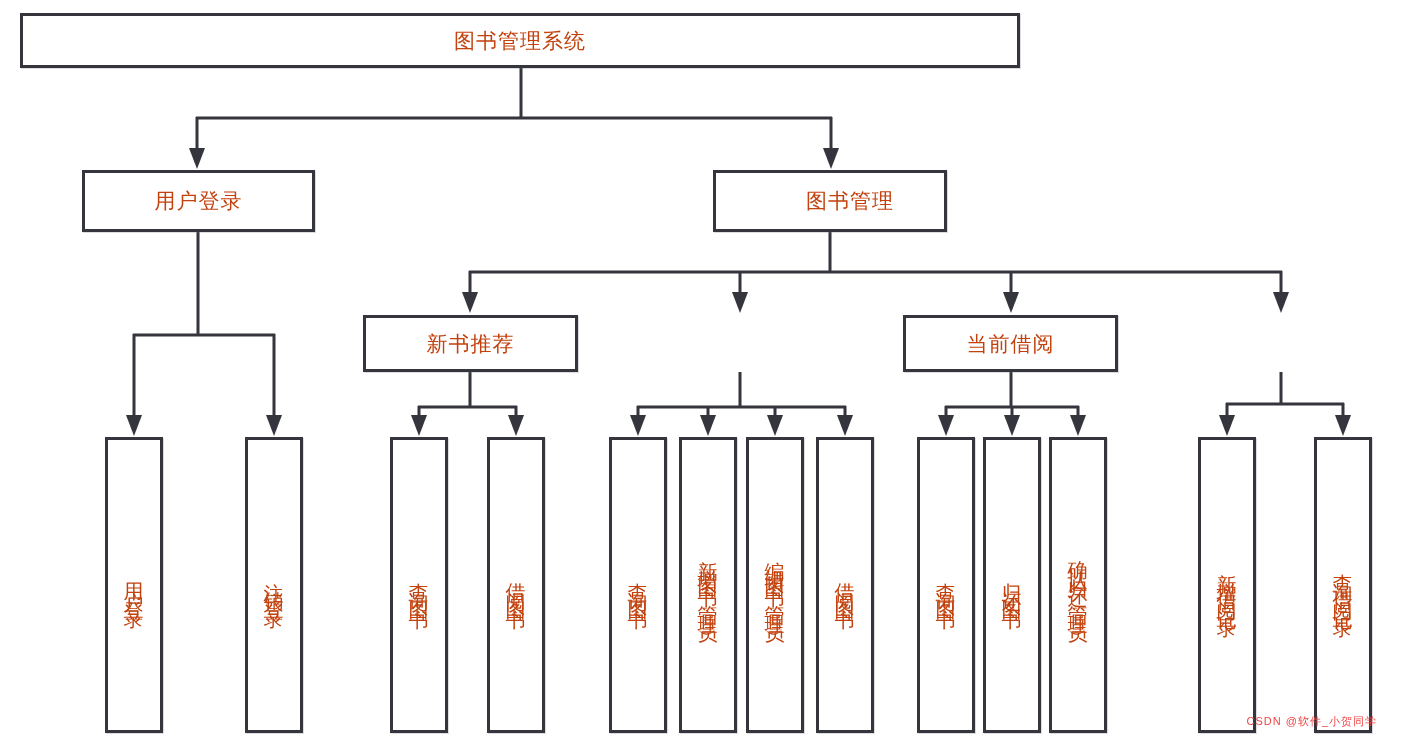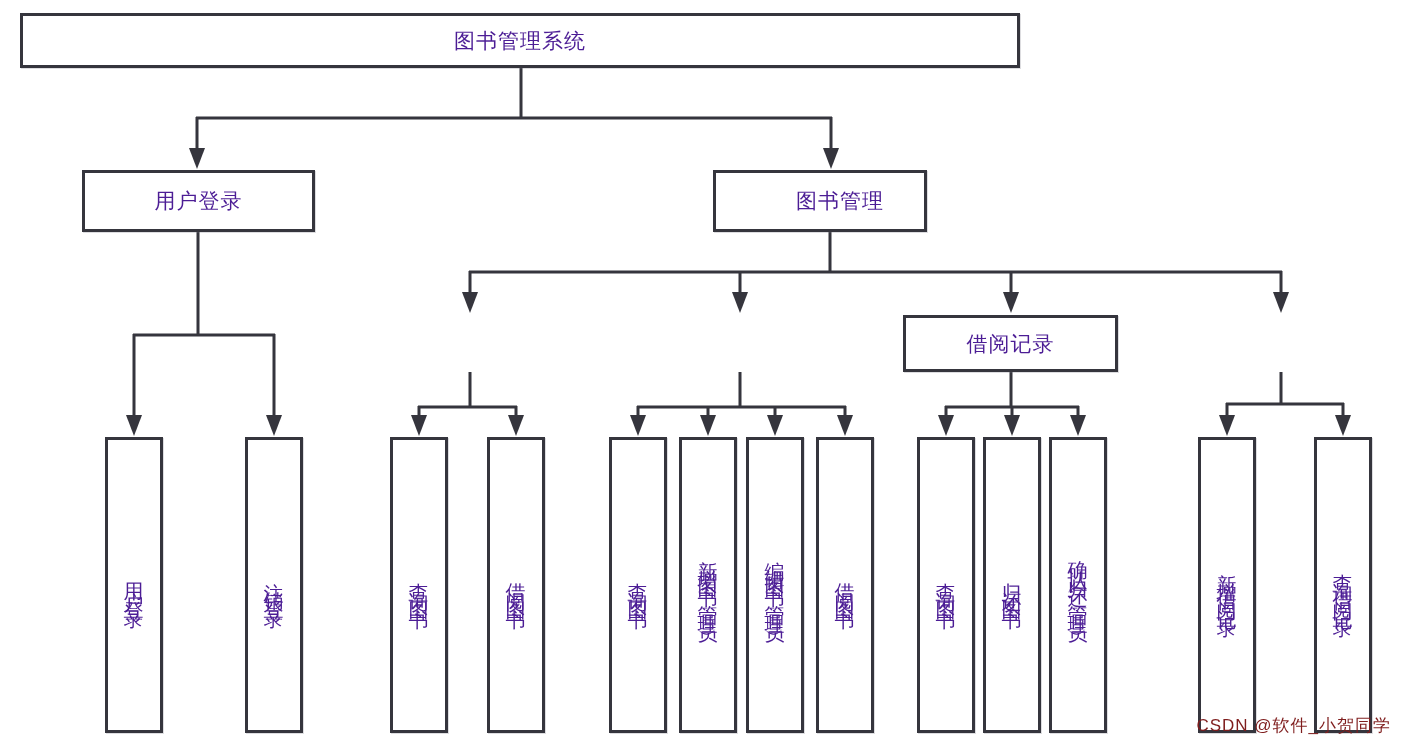--- a/index.html
+++ b/index.html
@@ -24,42 +24,42 @@
     pointer-events: none;
   }
   .node {
     position: absolute;
     box-sizing: border-box;
     border: 3px solid #35353d;
     background: #ffffff;
     display: flex;
     align-items: center;
     justify-content: center;
-    color: #4c1d95;
+    color: #c2410c;
     box-shadow: 1px 1px 0 rgba(120,120,130,0.25);
   }
   .node.h span {
     font-size: 21px;
     letter-spacing: 1px;
     white-space: nowrap;
   }
   .node.v span {
     writing-mode: vertical-lr;
     text-orientation: mixed;
     font-size: 20px;
     line-height: 1;
     letter-spacing: 9px;
     white-space: nowrap;
   }
   .watermark {
     position: absolute;
     top: 714px;
-    right: 14px;
-    font-size: 17px;
-    color: #7f1d1d;
+    right: 28px;
+    font-size: 11px;
+    color: #ef4444;
     letter-spacing: 1px;
     white-space: nowrap;
   }
 </style>
 </head>
 <body>
 
 <div class="canvas">
 
   <svg class="connectors" viewBox="0 0 1405 747" xmlns="http://www.w3.org/2000/svg">
@@ -102,26 +102,29 @@
     </g>
   </svg>
 
   <div class="node h" style="left:20px; top:13px; width:1000px; height:55px;">
     <span>图书管理系统</span>
   </div>
 
   <div class="node h" style="left:82px; top:170px; width:233px; height:62px;">
     <span>用户登录</span>
   </div>
-  <div class="node h" style="left:713px; top:170px; width:214px; height:62px;padding-left:40px;">
+  <div class="node h" style="left:713px; top:170px; width:234px; height:62px;padding-left:40px;">
     <span>图书管理</span>
   </div>
 
+  <div class="node h" style="left:363px; top:315px; width:215px; height:57px;">
+    <span>新书推荐</span>
+  </div>
   <div class="node h" style="left:903px; top:315px; width:215px; height:57px;">
-    <span>借阅记录</span>
+    <span>当前借阅</span>
   </div>
 
   <div class="node v" style="left:105px; top:437px; width:58px; height:296px;">
     <span>用户登录</span>
   </div>
   <div class="node v" style="left:245px; top:437px; width:58px; height:296px;">
     <span>注销登录</span>
   </div>
 
   <div class="node v" style="left:390px; top:437px; width:58px; height:296px;">

